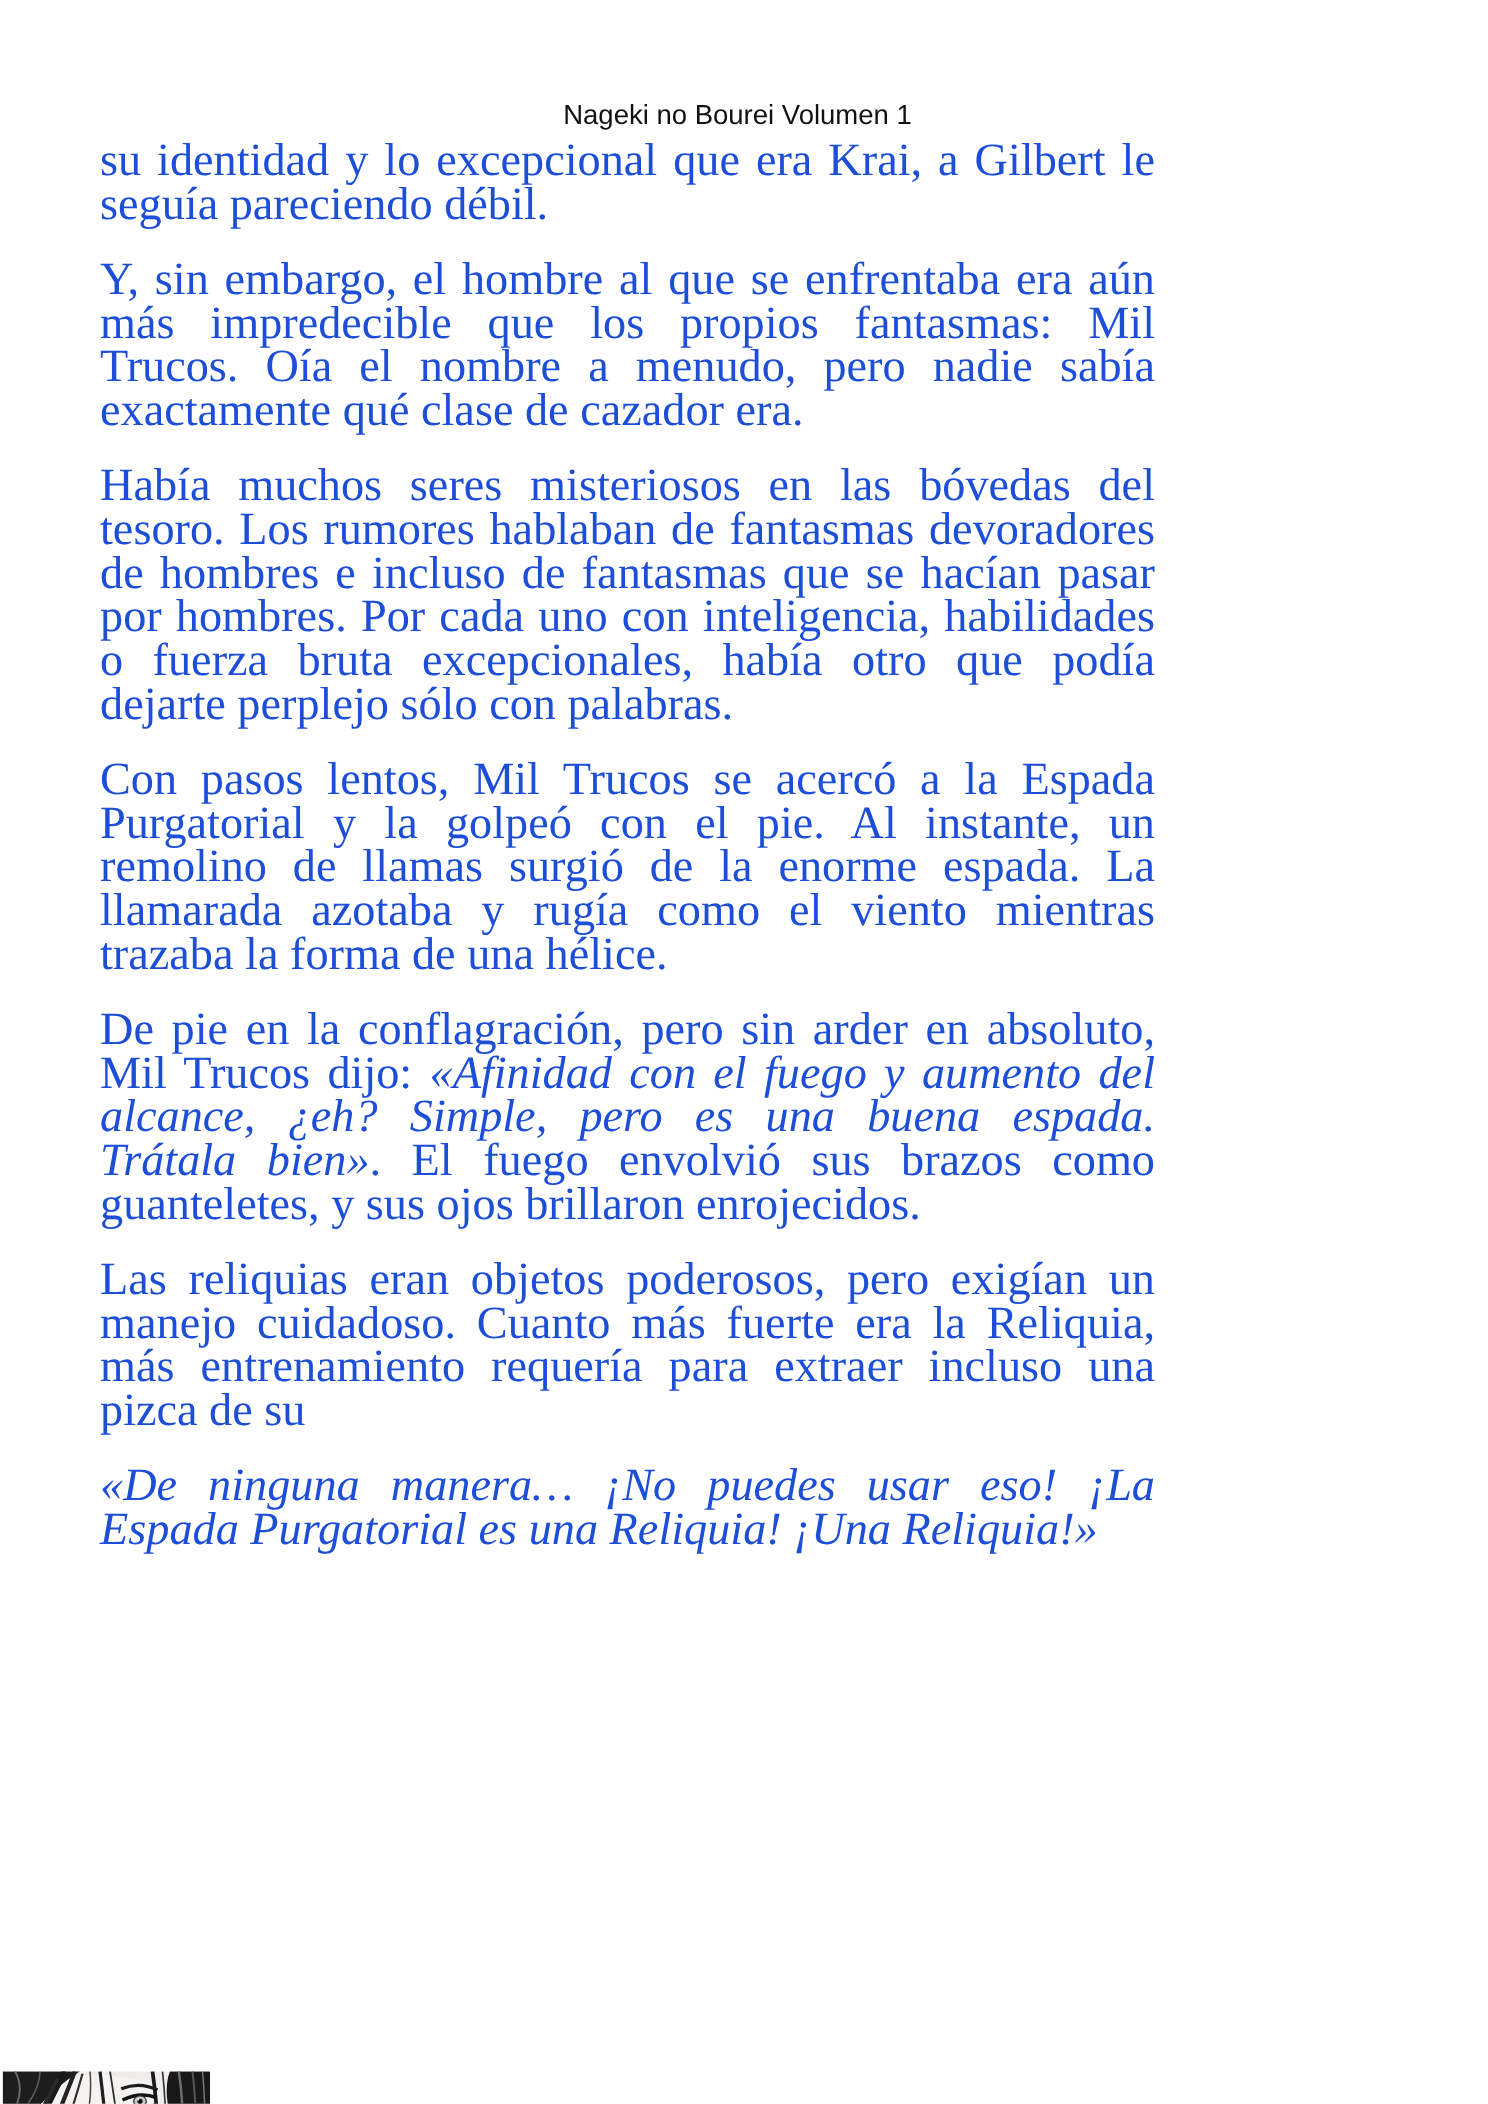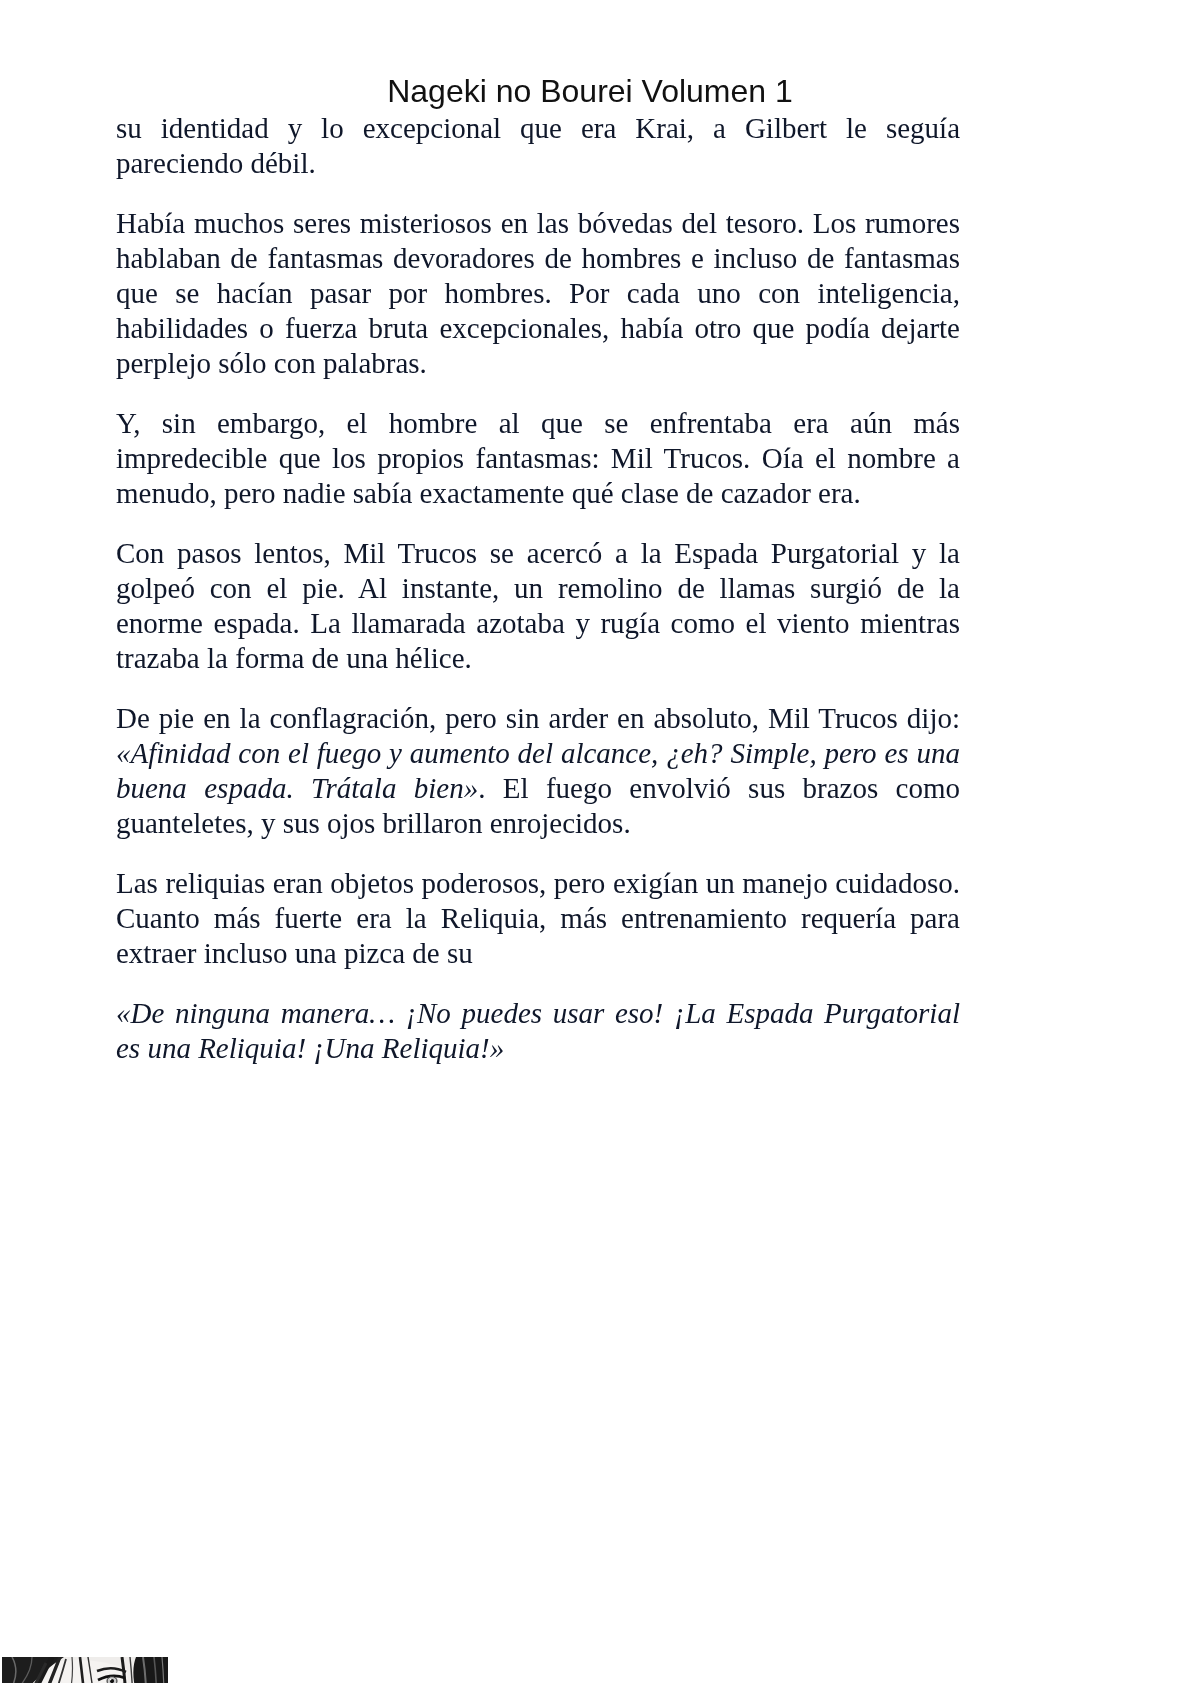--- a/index.html
+++ b/index.html
@@ -13,33 +13,33 @@
     font-family:"Liberation Serif", serif;
     color:#0a0a0a;
   }
   .page { position:relative; width:1190px; height:1683px; }
 
   .doc-header {
     margin:74px 0 0 168px;
     width:844px;
     text-align:center;
     font-family:"Liberation Sans", sans-serif;
-    font-size:32px;
+    font-size:22px;
     line-height:35px;
     color:#111111;
   }
 
   .doc-body {
-    margin:2px 0 0 116px;
+    margin:2px 0 0 80px;
     width:844px;
-    font-size:29px;
+    font-size:37px;
     line-height:35px;
     text-align:justify;
     text-justify:inter-word;
-    color:#0f172a;
+    color:#1d4ed8;
   }
   .doc-body p { margin:0 0 25px 0; }
   .doc-body p:last-child { margin-bottom:0; }
   .doc-body em { }
 
   .illustration {
     position:absolute;
     left:2px;
     bottom:1px;
     width:166px;
@@ -52,22 +52,22 @@
 <body>
 
 <div class="page">
 
   <header class="doc-header">
     <div>Nageki no Bourei Volumen 1</div>
   </header>
 
   <main class="doc-body">
     <p><span>su identidad y lo excepcional que era Krai, a Gilbert le seguía pareciendo débil.</span></p>
+    <p><span>Y, sin embargo, el hombre al que se enfrentaba era aún más impredecible que los propios fantasmas: Mil Trucos. Oía el nombre a menudo, pero nadie sabía exactamente qué clase de cazador era.</span></p>
     <p><span>Había muchos seres misteriosos en las bóvedas del tesoro. Los rumores hablaban de fantasmas devoradores de hombres e incluso de fantasmas que se hacían pasar por hombres. Por cada uno con inteligencia, habilidades o fuerza bruta excepcionales, había otro que podía dejarte perplejo sólo con palabras.</span></p>
-    <p><span>Y, sin embargo, el hombre al que se enfrentaba era aún más impredecible que los propios fantasmas: Mil Trucos. Oía el nombre a menudo, pero nadie sabía exactamente qué clase de cazador era.</span></p>
     <p><span>Con pasos lentos, Mil Trucos se acercó a la Espada Purgatorial y la golpeó con el pie. Al instante, un remolino de llamas surgió de la enorme espada. La llamarada azotaba y rugía como el viento mientras trazaba la forma de una hélice.</span></p>
     <p><span>De pie en la conflagración, pero sin arder en absoluto, Mil Trucos dijo: </span><em>«Afinidad con el fuego y aumento del alcance, ¿eh? Simple, pero es una buena espada. Trátala bien»</em><span>. El fuego envolvió sus brazos como guanteletes, y sus ojos brillaron enrojecidos.</span></p>
     <p><span>Las reliquias eran objetos poderosos, pero exigían un manejo cuidadoso. Cuanto más fuerte era la Reliquia, más entrenamiento requería para extraer incluso una pizca de su</span></p>
     <p><em>«De ninguna manera… ¡No puedes usar eso! ¡La Espada Purgatorial es una Reliquia! ¡Una Reliquia!»</em></p>
   </main>
 
   <div class="illustration">
     <svg viewBox="0 0 166 99" xmlns="http://www.w3.org/2000/svg">
 
       <rect width="166" height="99" fill="#efedeb"></rect>

